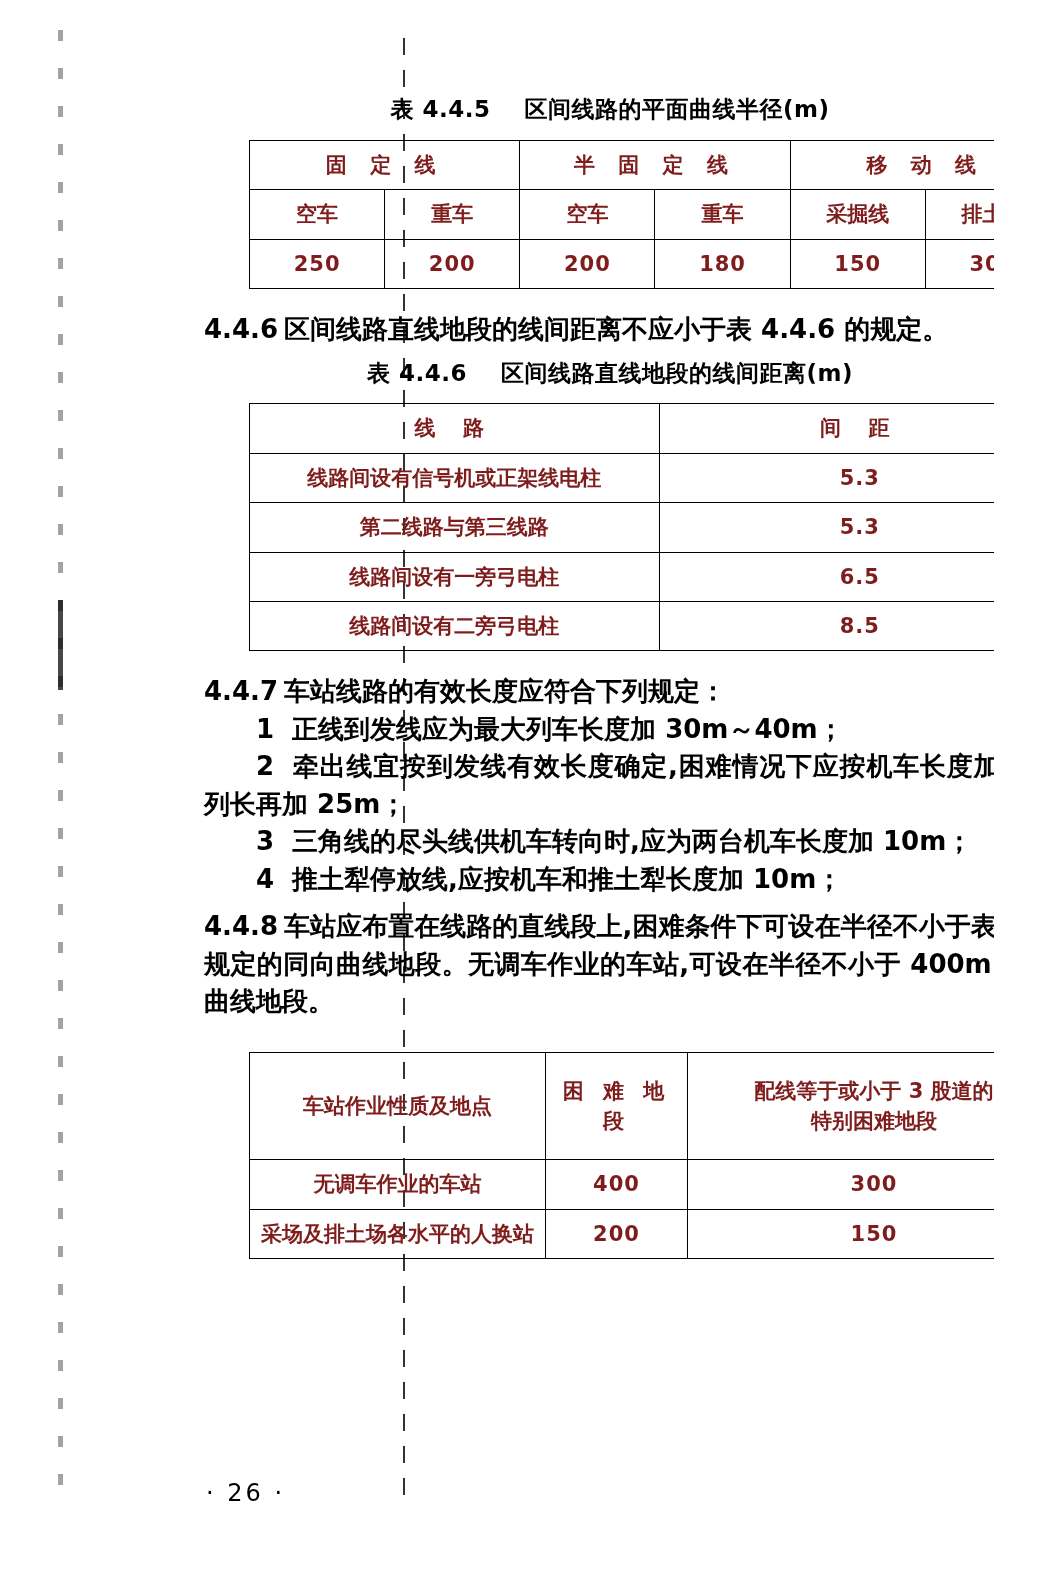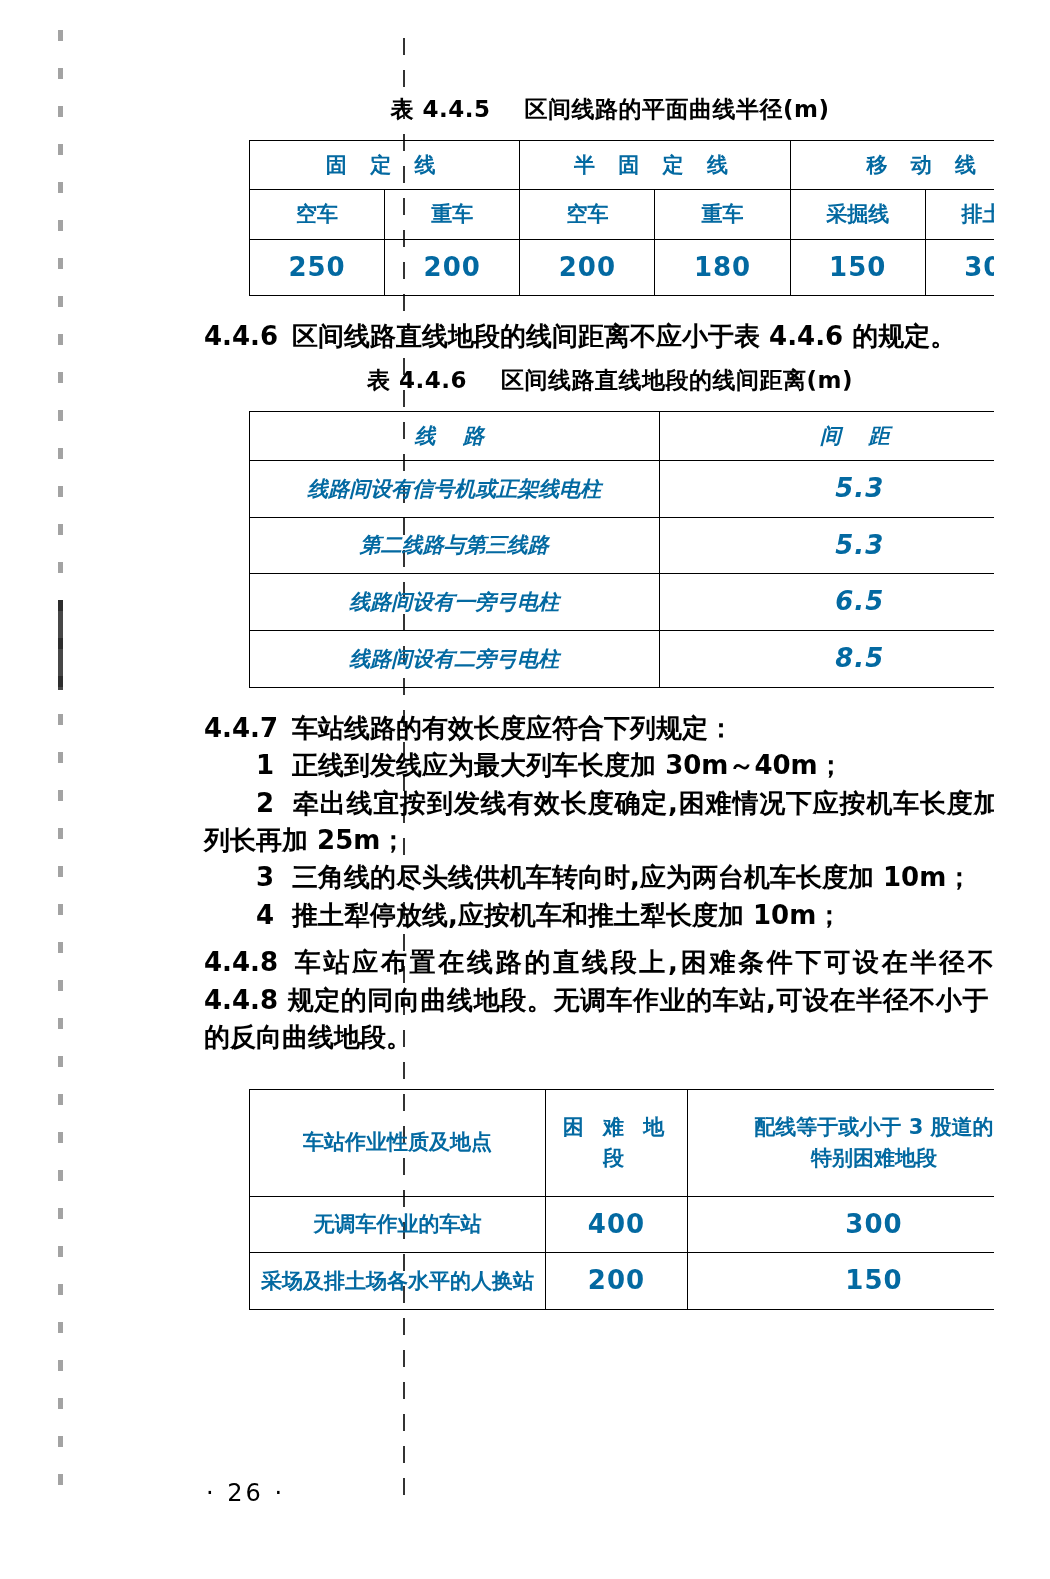--- a/index.html
+++ b/index.html
@@ -87,48 +87,48 @@
     table-layout: fixed;
   }
   .doc-table td, .doc-table th {
     border: 1.5px solid #000;
     text-align: center;
     vertical-align: middle;
     font-weight: bold;
     font-size: 21px;
     padding: 9px 4px;
     line-height: 1.45;
-    color: #0369a1;
+    color: #7f1d1d;
   }
   .doc-table .num {
     font-weight: bold;
-    font-size: 26px;
+    font-size: 21px;
     letter-spacing: 1px;
   }
   .doc-table.t1 td { height: 26px; }
   .doc-table.t1 .grp { letter-spacing: 8px; }
-  .doc-table.t2 td { height: 30px; font-style: italic; }
+  .doc-table.t2 td { height: 30px; }
   .doc-table.t2 .hdr { letter-spacing: 10px; }
   .doc-table.t3 td { height: 24px; }
   .doc-table.t3 .hdr-sp { letter-spacing: 6px; }
 
   .two-line { line-height: 1.7; }
 
   
   .para {
     font-size: 26px;
     font-weight: bold;
     line-height: 1.44;
     margin: 0;
     padding: 0 26px 0 0;
     text-align: justify;
     text-justify: inter-ideograph;
   }
   .para .lbl {
-    margin-right: 14px;
+    margin-right: 6px;
   }
   .para.item {
     text-indent: 52px;
   }
   .para .itemnum {
     margin-right: 18px;
   }
 
   .spacer-sm { height: 10px; }
   .spacer-md { height: 16px; }

